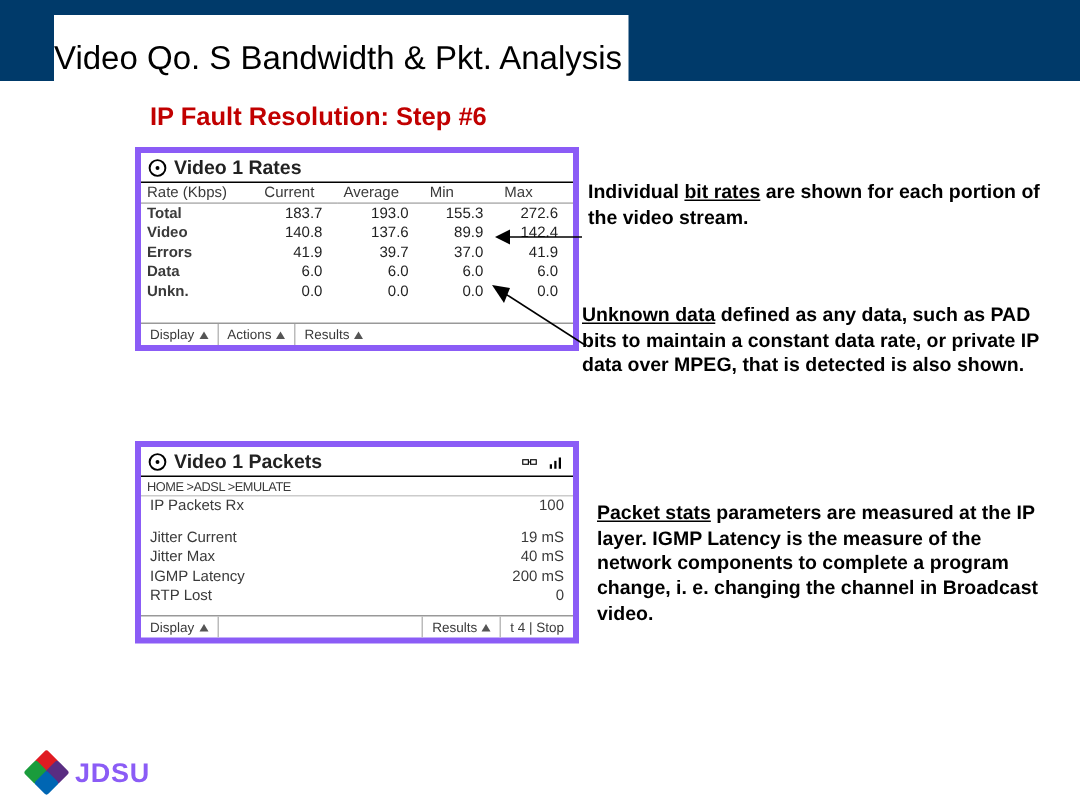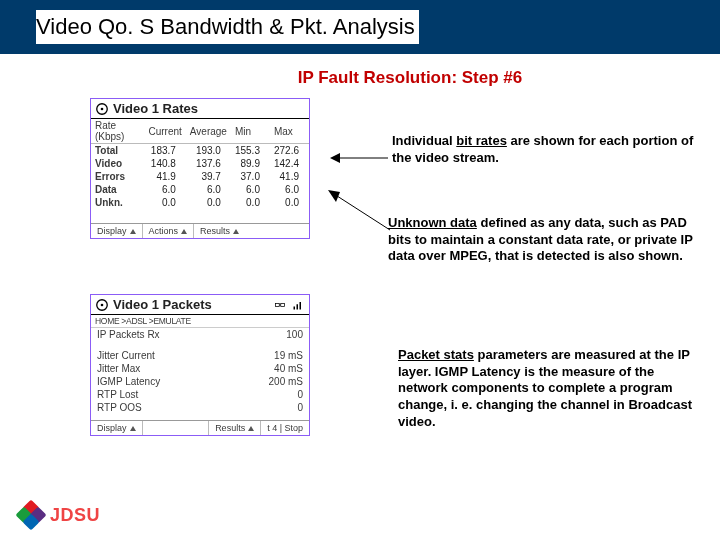--- a/index.html
+++ b/index.html
@@ -13,37 +13,36 @@
   }
   .titlebar {
     background: #003a6a;
     color: #fff;
     height: 54px;
     display: flex;
     align-items: center;
     padding-left: 36px;
     font-size: 22px;
   }
-  .titlebar-label { background: #fff; color: #000; padding: 4px 4px 4px 0; position: absolute; top: 10px; left: 36px; font-size: 22px; }
+  .titlebar-label { background: #fff; color: #000; padding: 16px 4px 4px 0; position: absolute; top: 10px; left: 36px; font-size: 22px; }
   .titlebar-label-inner { display:inline-block; }
   .subtitle {
     color: #c10000;
     font-weight: bold;
     font-size: 17px;
     margin: 14px 0 10px 100px;
     font-family: Verdana, Arial, sans-serif;
-    text-align: center;
   }
   .content { position: relative; width: 720px; }
   
   .device {
     position: absolute;
     left: 90px;
-    width: 220px;
-    border: 1px solid #8b5cf6;
+    width: 296px;
+    border: 4px solid #8b5cf6;
     background: #fff;
     font-family: Arial, sans-serif;
     font-size: 10px;
     color: #222;
   }
   .device-hdr {
     display: flex;
     align-items: center;
     gap: 4px;
     padding: 2px 4px;
@@ -82,41 +81,40 @@
   }
   .device-footer .fbtn:last-child { border-right: none; }
   .tri-up { width:0;height:0;border-left:3px solid transparent;border-right:3px solid transparent;border-bottom:5px solid #555; display:inline-block;}
   .annot {
     position: absolute;
     width: 310px;
     font-size: 13px;
     font-weight: bold;
     line-height: 1.28;
     color: #000;
-    margin-top: 13px;
   }
   .annot .u { text-decoration: underline; }
   .arrow { position: absolute; }
   .logo {
     position: absolute;
     left: 18px;
     bottom: 12px;
     display: flex;
     align-items: center;
     gap: 6px;
   }
   .logo-mark {
     width: 26px; height: 26px; position: relative;
   }
   .logo-mark span { position:absolute; width:12px; height:12px; border-radius:2px; transform: rotate(45deg);}
   .lm1{ background:#e01b22; left:7px; top:0;}
   .lm2{ background:#1a9c3c; left:0; top:7px;}
   .lm3{ background:#5a2d82; left:14px; top:7px;}
   .lm4{ background:#0066b3; left:7px; top:14px;}
-  .logo-text { font-family: Arial Black, Arial, sans-serif; font-weight: 900; font-size: 18px; letter-spacing: 0.5px; color:#ef4444; }
+  .logo-text { font-family: Arial Black, Arial, sans-serif; font-weight: 900; font-size: 18px; letter-spacing: 0.5px; color:#8b5cf6; }
 </style>
 </head>
 <body>
 
 <div class="titlebar">
   <div class="titlebar-label">
     <span class="titlebar-label-inner">Video Qo. S Bandwidth &amp; Pkt. Analysis</span>
   </div>
 </div>
 
@@ -244,24 +242,20 @@
             <td class="v">40 mS</td>
           </tr>
           <tr>
             <td>IGMP Latency</td>
             <td class="v">200 mS</td>
           </tr>
           <tr>
             <td>RTP Lost</td>
             <td class="v">0</td>
           </tr>
-          <tr>
-            <td>RTP OOS</td>
-            <td class="v">0</td>
-          </tr>
         </tbody>
     </table>
     <div style="height:6px;"></div>
     <div class="device-footer">
       <div class="fbtn">
           <span>Display</span>
           <span class="tri-up"></span>
         </div>
       <div class="fbtn" style="flex:1"></div>
       <div class="fbtn">

